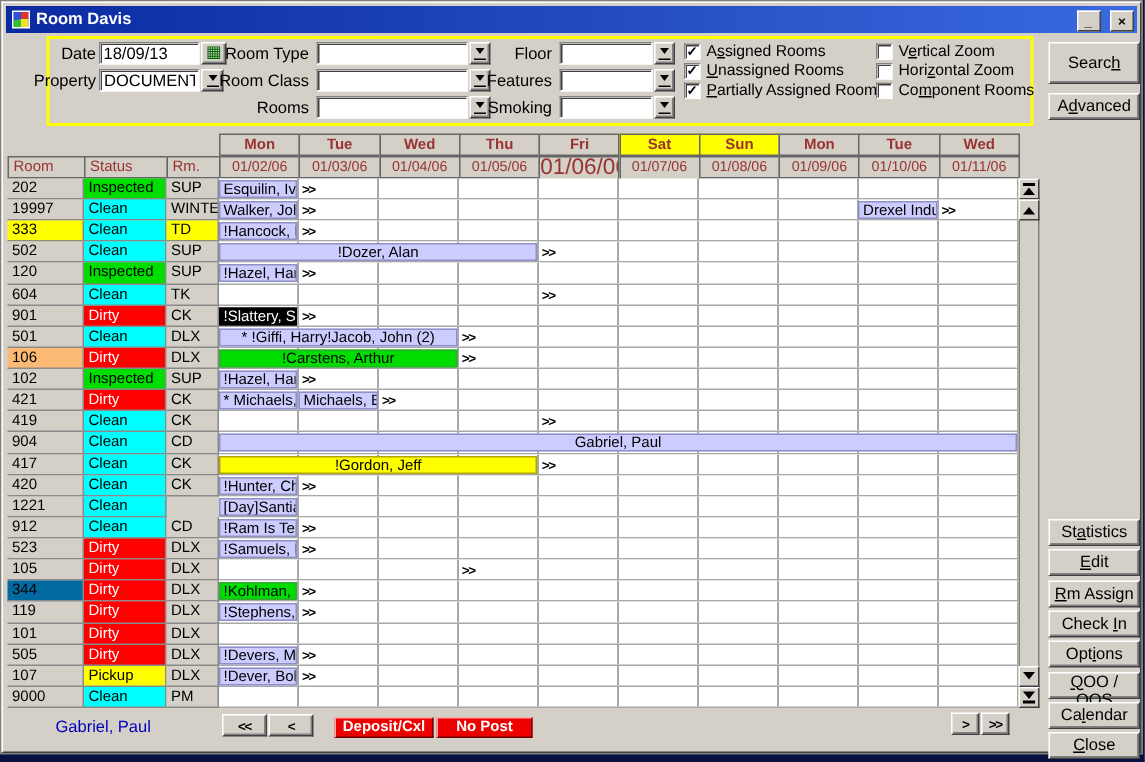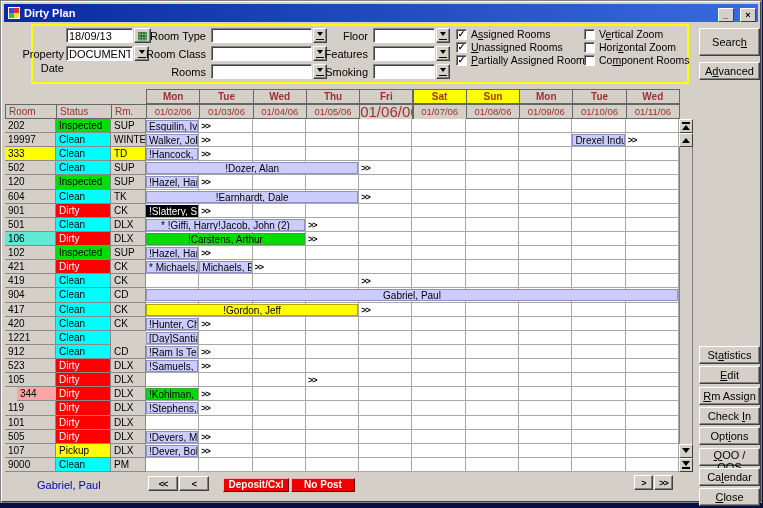--- a/index.html
+++ b/index.html
@@ -49,30 +49,30 @@
   u{text-decoration:underline;}
 </style>
 </head>
 <body>
 
 <div class="screen">
   <div class="window">
 
     <div class="titlebar">
       <span class="titleicon"></span>
-      <span class="titletext">Dirty Plan</span>
+      <span class="titletext">Room Davis</span>
       <span class="winbtns">
         <button class="winbtn">_</button>
         <button class="winbtn">×</button>
       </span>
     </div>
 
     <div class="filterbox"></div>
 
-    <div class="lbl" style="left:20px;top:28px;width:42px;margin-top:32px;">Date</div>
+    <div class="lbl" style="left:20px;top:28px;width:42px;">Date</div>
     <input class="fld" style="left: 64px; top: 26px; width: 67px;" readonly="" value="18/09/13">
     <button class="btn3d calbtn" style="left:132px;top:26px;"><span>▦</span></button>
 
     <div class="lbl" style="left:8px;top:46px;width:54px;">Property</div>
     <input class="fld" style="left: 64px; top: 44px; width: 67px;" readonly="" value="DOCUMENT">
     <button class="btn3d lovbtn" style="left:132px;top:44px;">
         <span class="lovtri"></span>
         <span class="lovbar"></span>
       </button>
 
@@ -221,21 +221,20 @@
           <div class="dayarea" style="left: 141px; width: 533px;">
             <div class="seg" style="left: 0px; width: 52.3px; background: rgb(204, 204, 255); border: 1px solid rgb(144, 144, 200); color: rgb(0, 0, 0);">!Hazel, Harri</div>
             <span class="arrow" style="left: 55.3px;">&gt;&gt;</span>
           </div>
         </div>
         <div class="grow" style="top: 187.6px; height: 14.12px;">
           <div class="gc" style="left: 0px; width: 51px; background: rgb(212, 208, 200); color: rgb(0, 0, 0);">604</div>
           <div class="gc" style="left: 51px; width: 55px; background: rgb(0, 255, 255); color: rgb(0, 0, 0);">Clean</div>
           <div class="gc" style="left: 106px; width: 35px; background: rgb(212, 208, 200); color: rgb(0, 0, 0);">TK</div>
           <div class="dayarea" style="left: 141px; width: 533px;">
-            <div class="seg center" style="left: 0px; width: 212.2px; background: rgb(204, 204, 255); border: 1px solid rgb(144, 144, 200); color: rgb(0, 0, 0);">!Earnhardt, Dale</div>
             <span class="arrow" style="left: 215.2px;">&gt;&gt;</span>
           </div>
         </div>
         <div class="grow" style="top: 201.72px; height: 14.12px;">
           <div class="gc" style="left: 0px; width: 51px; background: rgb(212, 208, 200); color: rgb(0, 0, 0);">901</div>
           <div class="gc" style="left: 51px; width: 55px; background: rgb(255, 0, 0); color: rgb(255, 255, 255);">Dirty</div>
           <div class="gc" style="left: 106px; width: 35px; background: rgb(212, 208, 200); color: rgb(0, 0, 0);">CK</div>
           <div class="dayarea" style="left: 141px; width: 533px;">
             <div class="seg" style="left: 0px; width: 52.3px; background: rgb(0, 0, 0); border: 1px solid rgb(0, 0, 0); color: rgb(255, 255, 255);">!Slattery, Sea</div>
             <span class="arrow" style="left: 55.3px;">&gt;&gt;</span>
@@ -244,21 +243,21 @@
         <div class="grow" style="top: 215.84px; height: 14.12px;">
           <div class="gc" style="left: 0px; width: 51px; background: rgb(212, 208, 200); color: rgb(0, 0, 0);">501</div>
           <div class="gc" style="left: 51px; width: 55px; background: rgb(0, 255, 255); color: rgb(0, 0, 0);">Clean</div>
           <div class="gc" style="left: 106px; width: 35px; background: rgb(212, 208, 200); color: rgb(0, 0, 0);">DLX</div>
           <div class="dayarea" style="left: 141px; width: 533px;">
             <div class="seg center" style="left: 0px; width: 158.9px; background: rgb(204, 204, 255); border: 1px solid rgb(144, 144, 200); color: rgb(0, 0, 0);">* !Giffi, Harry!Jacob, John (2)</div>
             <span class="arrow" style="left: 161.9px;">&gt;&gt;</span>
           </div>
         </div>
         <div class="grow" style="top: 229.96px; height: 14.12px;">
-          <div class="gc" style="left: 0px; width: 51px; background: #5eead4; color: rgb(0, 0, 0);">106</div>
+          <div class="gc" style="left: 0px; width: 51px; background: #fdba74; color: rgb(0, 0, 0);">106</div>
           <div class="gc" style="left: 51px; width: 55px; background: rgb(255, 0, 0); color: rgb(255, 255, 255);">Dirty</div>
           <div class="gc" style="left: 106px; width: 35px; background: rgb(212, 208, 200); color: rgb(0, 0, 0);">DLX</div>
           <div class="dayarea" style="left: 141px; width: 533px;">
             <div class="seg center" style="left: 0px; width: 158.9px; background: rgb(0, 221, 0); border: 1px solid rgb(51, 170, 51); color: rgb(0, 0, 0);">!Carstens, Arthur</div>
             <span class="arrow" style="left: 161.9px;">&gt;&gt;</span>
           </div>
         </div>
         <div class="grow" style="top: 244.08px; height: 14.12px;">
           <div class="gc" style="left: 0px; width: 51px; background: rgb(212, 208, 200); color: rgb(0, 0, 0);">102</div>
           <div class="gc" style="left: 51px; width: 55px; background: rgb(0, 221, 0); color: rgb(0, 0, 0);">Inspected</div>
@@ -340,21 +339,21 @@
         </div>
         <div class="grow" style="top: 371.16px; height: 14.12px;">
           <div class="gc" style="left: 0px; width: 51px; background: rgb(212, 208, 200); color: rgb(0, 0, 0);">105</div>
           <div class="gc" style="left: 51px; width: 55px; background: rgb(255, 0, 0); color: rgb(255, 255, 255);">Dirty</div>
           <div class="gc" style="left: 106px; width: 35px; background: rgb(212, 208, 200); color: rgb(0, 0, 0);">DLX</div>
           <div class="dayarea" style="left: 141px; width: 533px;">
             <span class="arrow" style="left: 161.9px;">&gt;&gt;</span>
           </div>
         </div>
         <div class="grow" style="top: 385.28px; height: 14.12px;">
-          <div class="gc" style="left: 12px; width: 51px; background: #fca5a5; color: rgb(0, 0, 0);">344</div>
+          <div class="gc" style="left: 0px; width: 51px; background: #0369a1; color: rgb(0, 0, 0);">344</div>
           <div class="gc" style="left: 51px; width: 55px; background: rgb(255, 0, 0); color: rgb(255, 255, 255);">Dirty</div>
           <div class="gc" style="left: 106px; width: 35px; background: rgb(212, 208, 200); color: rgb(0, 0, 0);">DLX</div>
           <div class="dayarea" style="left: 141px; width: 533px;">
             <div class="seg" style="left: 0px; width: 52.3px; background: rgb(0, 221, 0); border: 1px solid rgb(51, 170, 51); color: rgb(0, 0, 0);">!Kohlman, Jo</div>
             <span class="arrow" style="left: 55.3px;">&gt;&gt;</span>
           </div>
         </div>
         <div class="grow" style="top: 399.4px; height: 14.12px;">
           <div class="gc" style="left: 0px; width: 51px; background: rgb(212, 208, 200); color: rgb(0, 0, 0);">119</div>
           <div class="gc" style="left: 51px; width: 55px; background: rgb(255, 0, 0); color: rgb(255, 255, 255);">Dirty</div>

